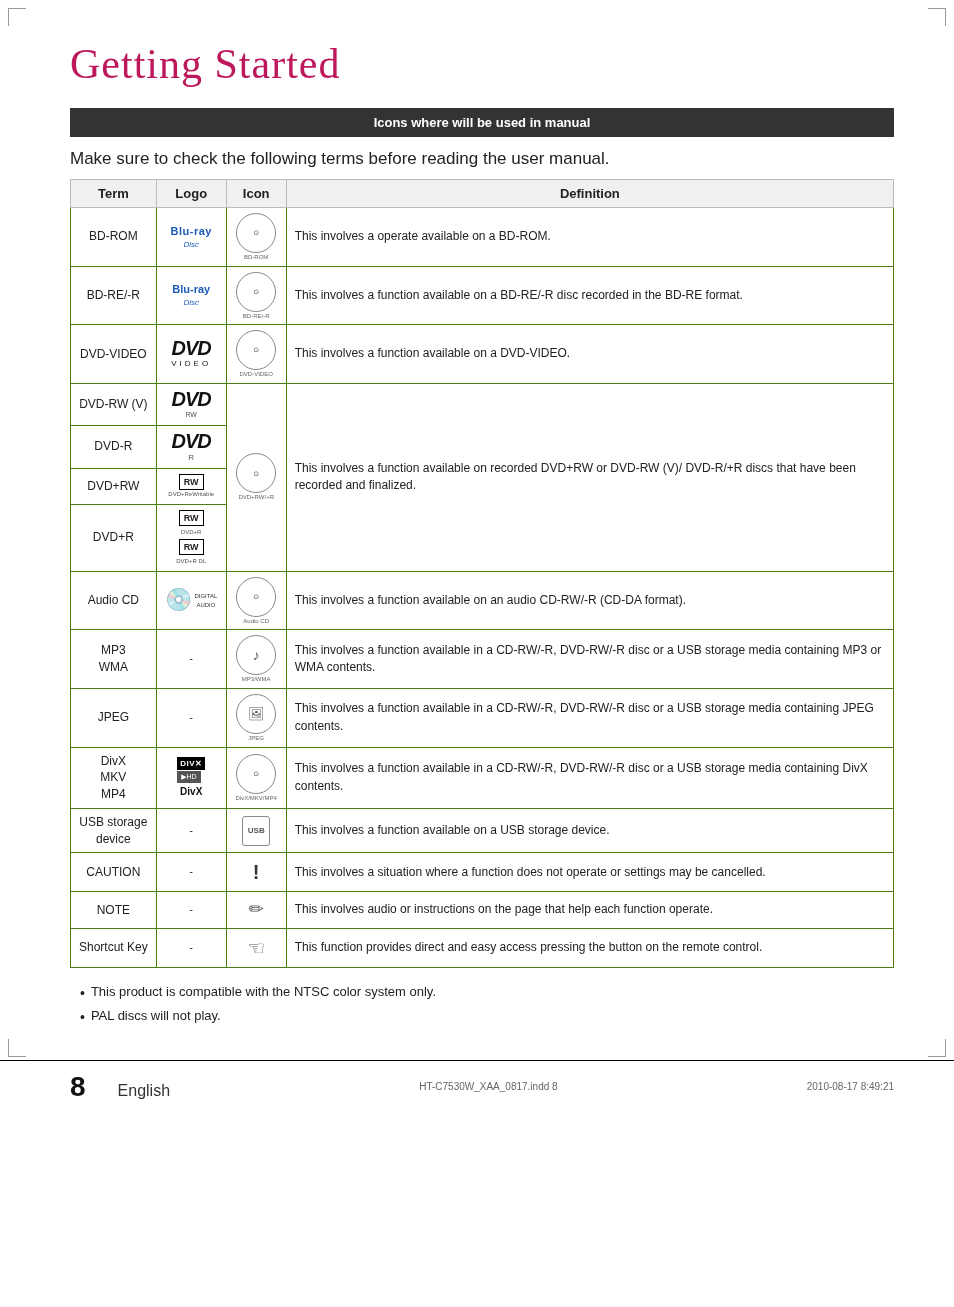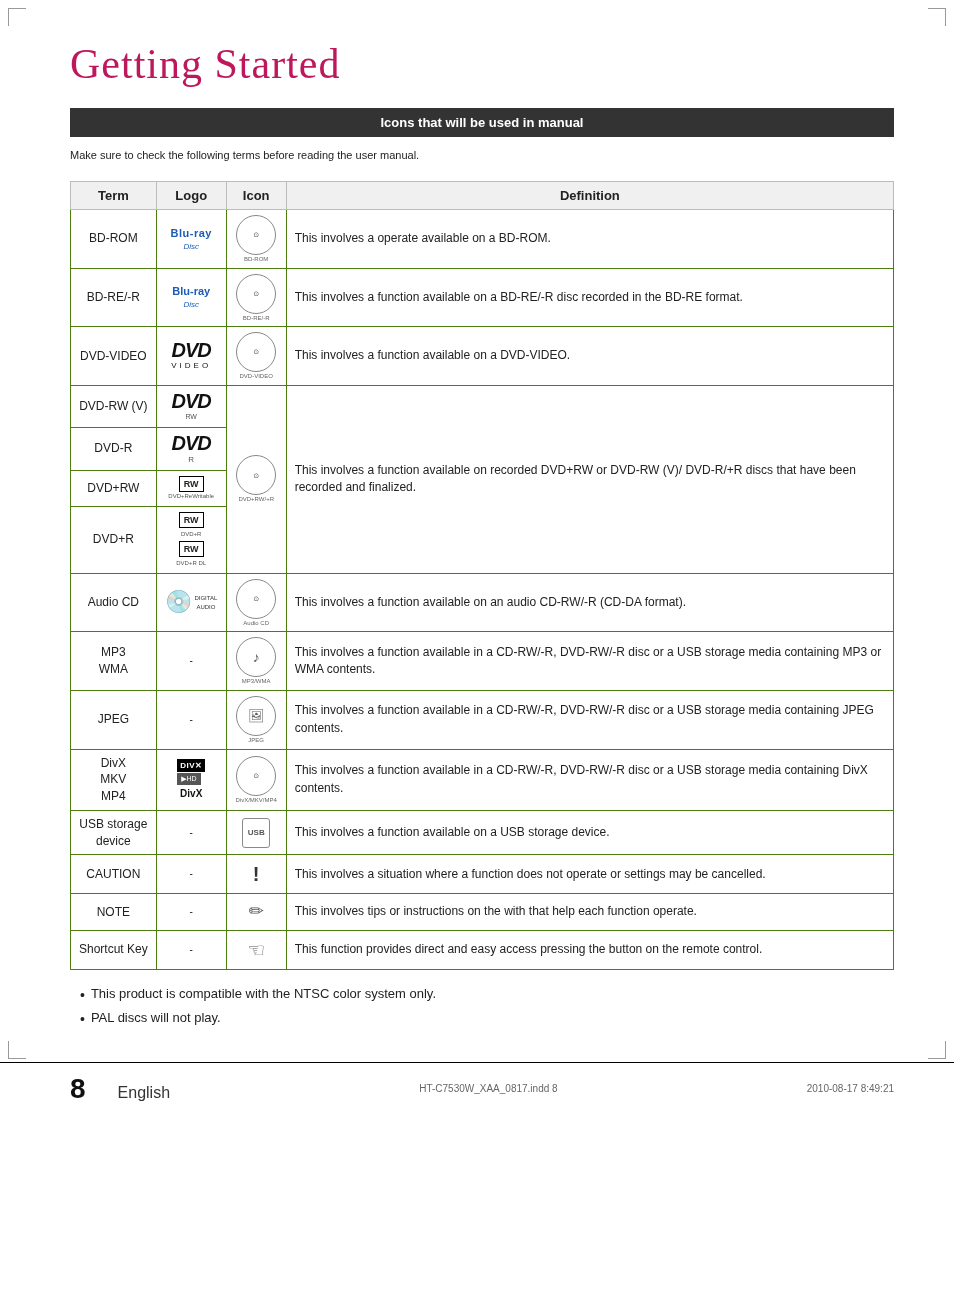--- a/index.html
+++ b/index.html
@@ -45,22 +45,22 @@
       background: #333;
       color: #fff;
       text-align: center;
       padding: 7px 10px;
       font-weight: bold;
       font-size: 13px;
       margin-bottom: 12px;
     }
 
     .intro-text {
-      font-size: 11px;
-      margin-bottom: 20px;
+      font-size: 17px;
+      margin-bottom: 10px;
       color: #222;
     }
 
     
     .icons-table {
       width: 100%;
       border-collapse: collapse;
       font-size: 12px;
     }
 
@@ -300,21 +300,21 @@
 
 <div class="page-wrapper">
 
   <div class="corner-mark corner-tl"></div>
   <div class="corner-mark corner-tr"></div>
   <div class="corner-mark corner-bl"></div>
   <div class="corner-mark corner-br"></div>
 
   <h1 class="page-title">Getting Started</h1>
 
-  <div class="section-header">Icons that will be used in manual</div>
+  <div class="section-header">Icons where will be used in manual</div>
 
   <p class="intro-text">Make sure to check the following terms before reading the user manual.</p>
 
   <table class="icons-table">
     <thead>
       <tr>
         <th>Term</th>
         <th>Logo</th>
         <th>Icon</th>
         <th class="def-col">Definition</th>
@@ -529,21 +529,21 @@
         </td>
         <td class="def-col">This involves a situation where a function does not operate or settings may be cancelled.</td>
       </tr>
 
       <tr>
         <td class="term-col">NOTE</td>
         <td class="logo-col">-</td>
         <td class="icon-col">
           <span class="icon-pencil">✏</span>
         </td>
-        <td class="def-col">This involves tips or instructions on the with that help each function operate.</td>
+        <td class="def-col">This involves audio or instructions on the page that help each function operate.</td>
       </tr>
 
       <tr>
         <td class="term-col">Shortcut Key</td>
         <td class="logo-col">-</td>
         <td class="icon-col">
           <span class="icon-hand">☜</span>
         </td>
         <td class="def-col">This function provides direct and easy access pressing the button on the remote control.</td>
       </tr>

